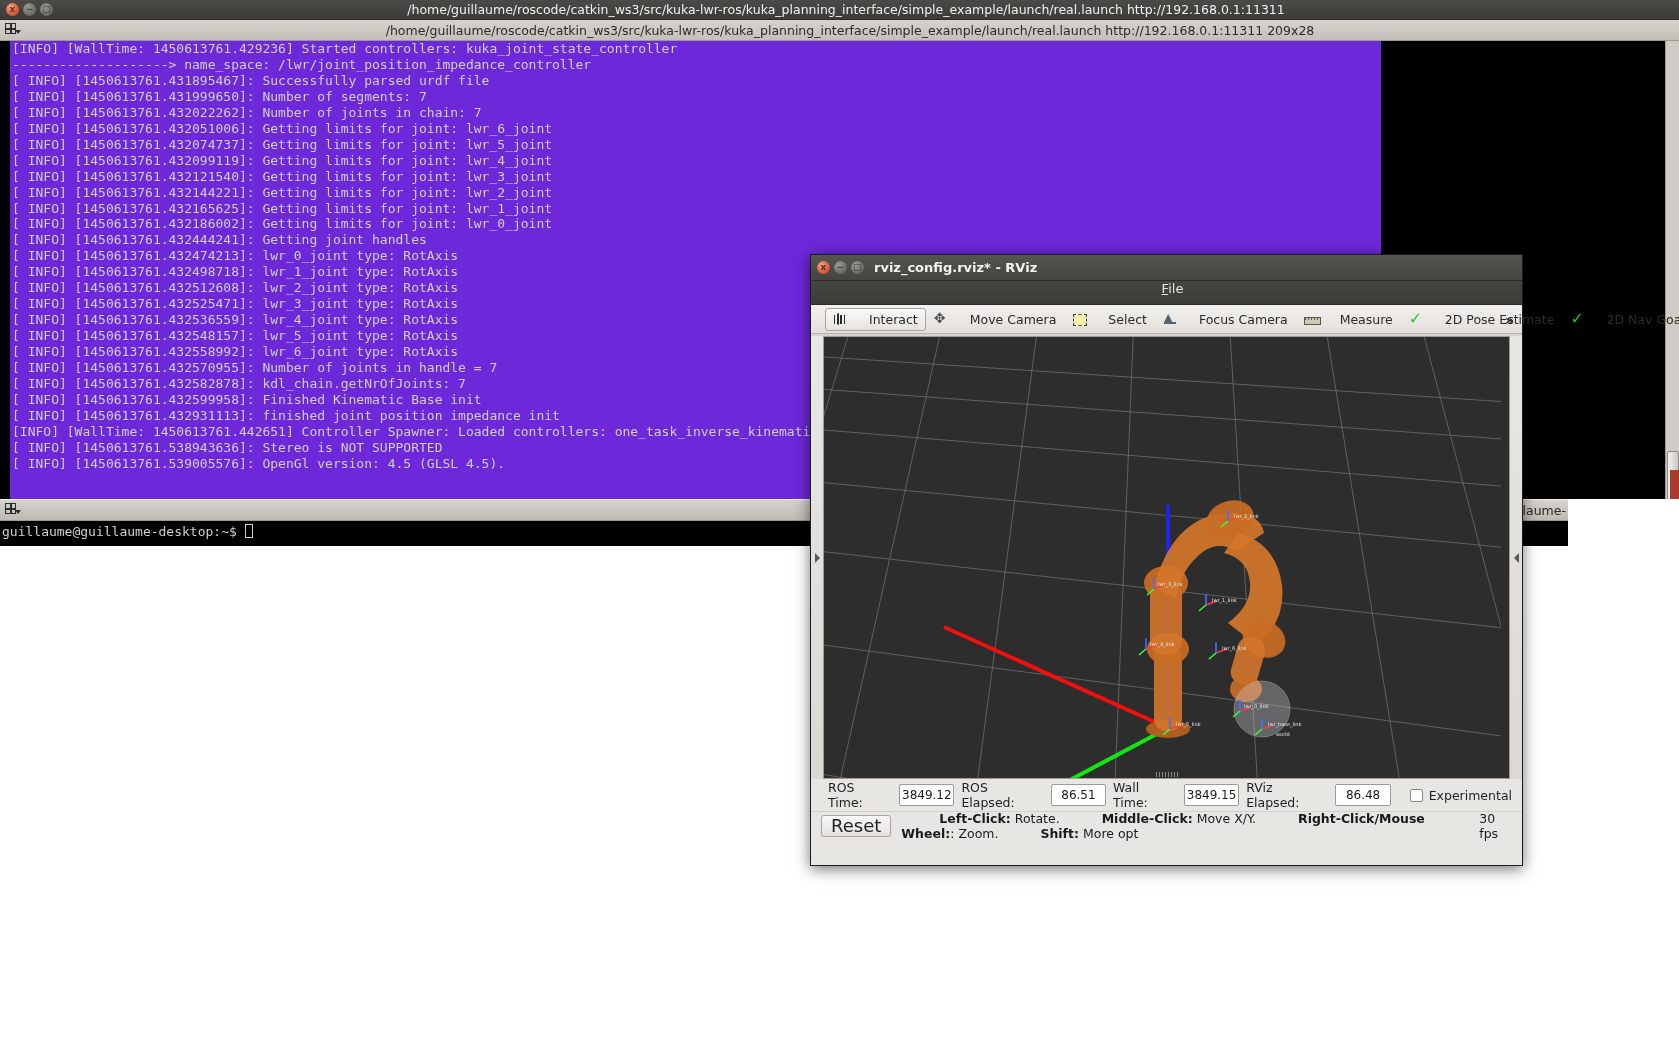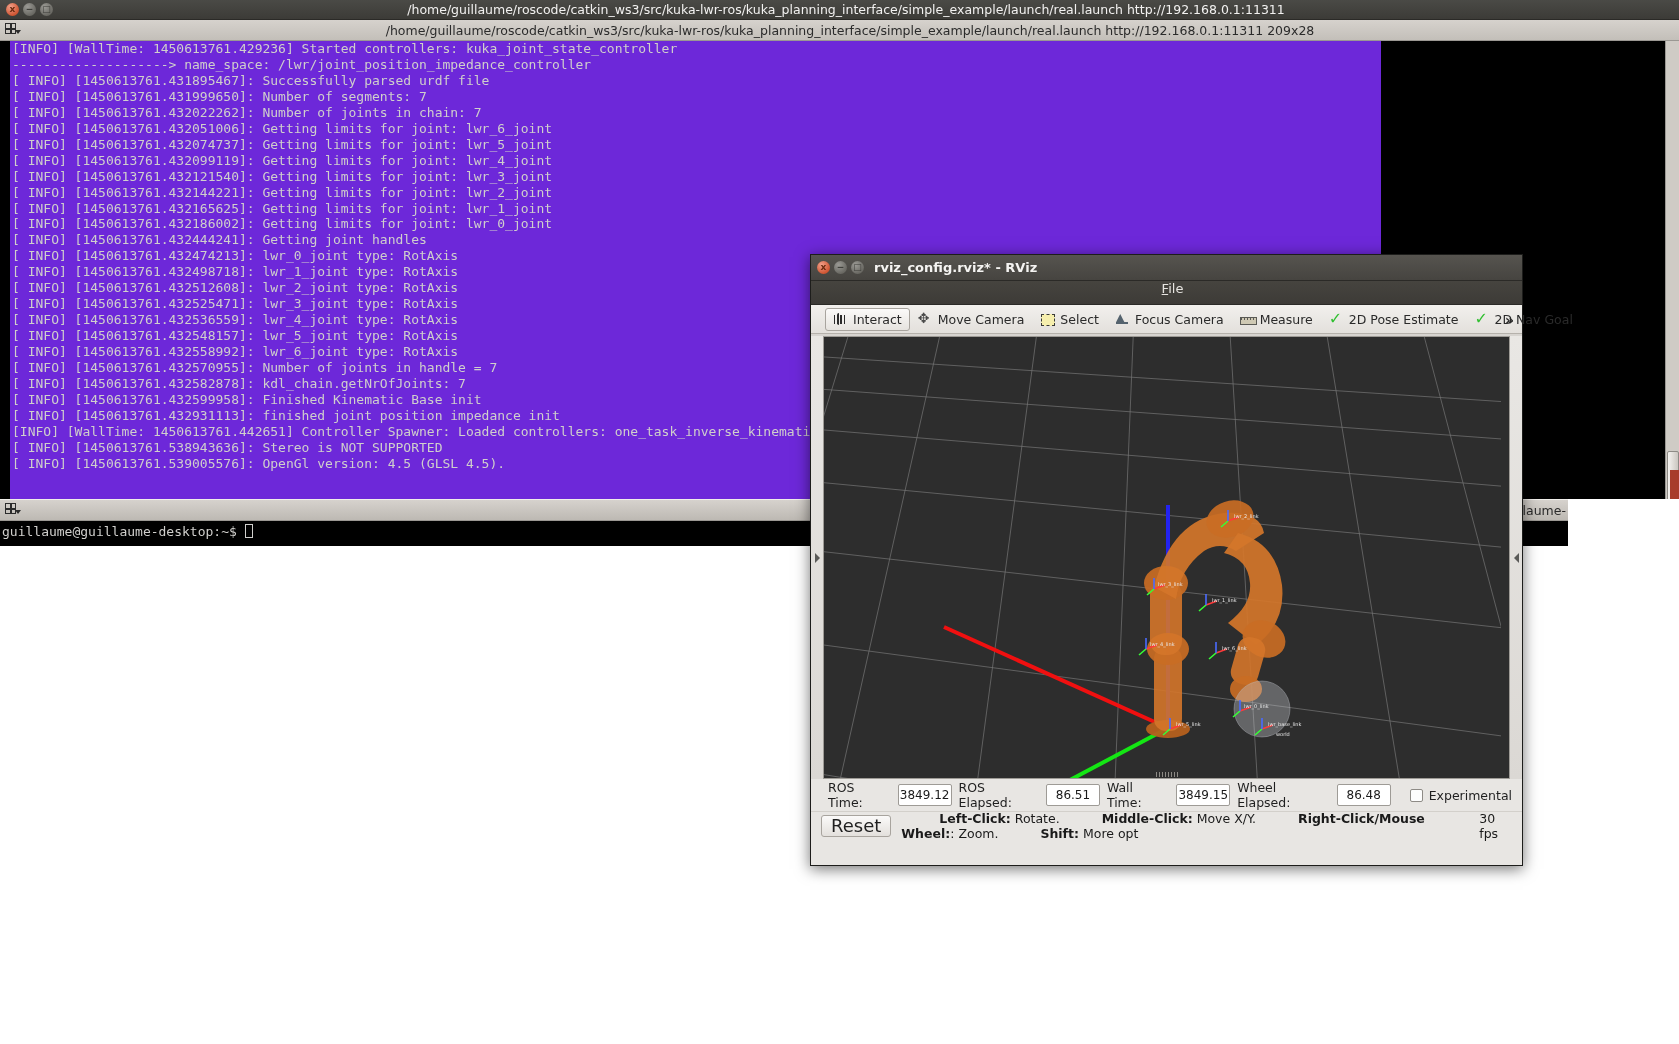--- a/index.html
+++ b/index.html
@@ -142,21 +142,21 @@
     background: linear-gradient(to bottom, #f2f0ed, #e3e0dc);
     border-bottom: 1px solid #b5b1ab;
     display: flex; align-items: center; position: relative;
     padding-left: 10px;
   }
   .tb-handle {
     width: 6px; height: 20px; margin-right: 4px;
     background: repeating-linear-gradient(to bottom,#a9a5a0 0 1px,transparent 1px 3px);
   }
   .tb-btn {
-    display: flex; align-items: center; gap: 5px;
+    display: flex; align-items: center; gap: 21px;
     height: 23px; padding: 0 7px; font-size: 12.5px; color: #2a2a2a;
     white-space: nowrap; border: 1px solid transparent; border-radius: 3px;
   }
   .tb-btn.active {
     background: linear-gradient(to bottom,#fbfaf9,#e6e3df);
     border: 1px solid #a8a49e;
   }
   .tb-more {
     position: absolute; right: 3px; top: 0; height: 29px;
     display: flex; align-items: center; padding: 0 5px;
@@ -574,21 +574,21 @@
       <div class="time-row">
         <span>ROS Time:</span>
         <span class="time-field">3849.12</span>
 
         <span>ROS Elapsed:</span>
         <span class="time-field">86.51</span>
 
         <span>Wall Time:</span>
         <span class="time-field">3849.15</span>
 
-        <span>Wheel Elapsed:</span>
+        <span>RViz Elapsed:</span>
         <span class="time-field">86.48</span>
 
         <span class="chk-wrap">
           <span class="chk"></span>
           <span>Experimental</span>
         </span>
       </div>
 
       <div class="status-row">
         <span class="reset-btn">Reset</span>

